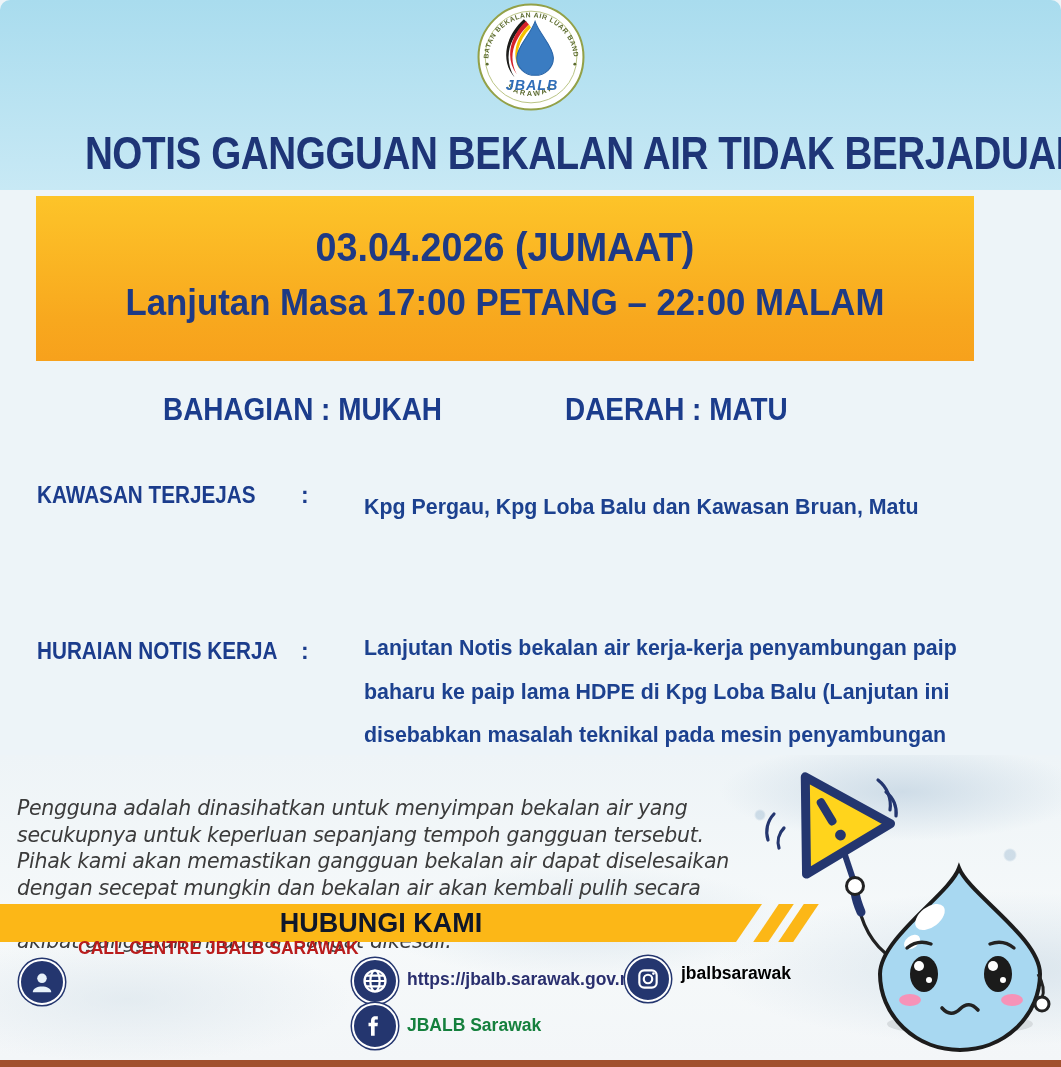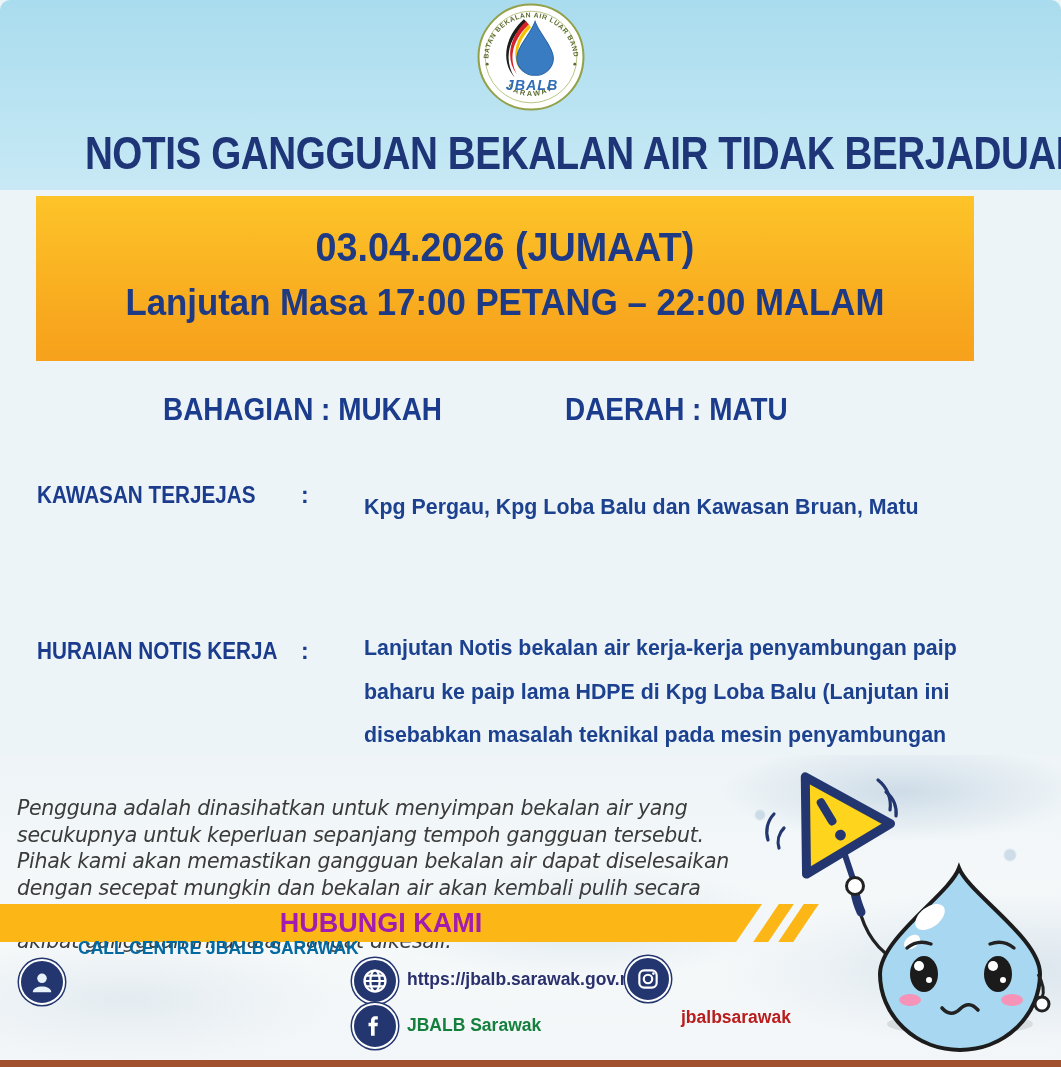--- a/index.html
+++ b/index.html
@@ -73,40 +73,40 @@
     position:absolute;top:795px;left:17px;width:742px;
     font-family:"DejaVu Sans",sans-serif;font-style:italic;
     font-size:20.5px;line-height:26.5px;color:#3b3b3b;letter-spacing:-0.3px;
   }
   
   .contact-banner{
     position:absolute;top:904px;left:0;width:762px;height:38px;
     background:#fcb717;
     clip-path:polygon(0 0,100% 0,calc(100% - 26px) 100%,0 100%);
     text-align:center;line-height:38px;
-    font-size:27px;font-weight:bold;color:#a21caf;
+    font-size:27px;font-weight:bold;color:#0f172a;
   }
   .stripe{position:absolute;top:904px;height:38px;width:15px;background:#fcb717;transform:skewX(-34deg);}
   .stripe-1{left:766px;}
   .stripe-2{left:791px;}
   
   .icon-badge{
     position:absolute;width:42px;height:42px;border-radius:50%;
     background:#24366f;border:2px solid #fff;box-shadow:0 0 0 1.5px #24366f;
     display:flex;align-items:center;justify-content:center;
   }
   .badge-person{left:19px;top:959px;}
   .badge-globe{left:352px;top:958px;}
   .badge-facebook{left:352px;top:1003px;}
   .badge-instagram{left:625px;top:956px;}
-  .cc-lines{position:absolute;left:78px;top:937px;font-size:17.5px;font-weight:bold;color:#0369a1;line-height:23px;}
+  .cc-lines{position:absolute;left:78px;top:937px;font-size:17.5px;font-weight:bold;color:#b91c1c;line-height:23px;}
   .cc-lines div{white-space:nowrap;}
   .website-text{position:absolute;left:407px;top:969px;font-size:17.5px;font-weight:bold;color:#2a2f6e;white-space:nowrap;}
   .facebook-text{position:absolute;left:407px;top:1015px;font-size:17.5px;font-weight:bold;color:#15803d;white-space:nowrap;}
-  .instagram-text{position:absolute;left:681px;top:963px;font-size:17.5px;font-weight:bold;color:#b91c1c;white-space:nowrap;margin-top:44px;}
+  .instagram-text{position:absolute;left:681px;top:963px;font-size:17.5px;font-weight:bold;color:#000000;white-space:nowrap;}
   
   .mascot{position:absolute;left:752px;top:752px;}
   
   .bottom-bar{position:absolute;bottom:0;left:0;width:100%;height:7px;background:#a1512e;}
 </style>
 </head>
 <body>
 
 <div class="poster">
 

